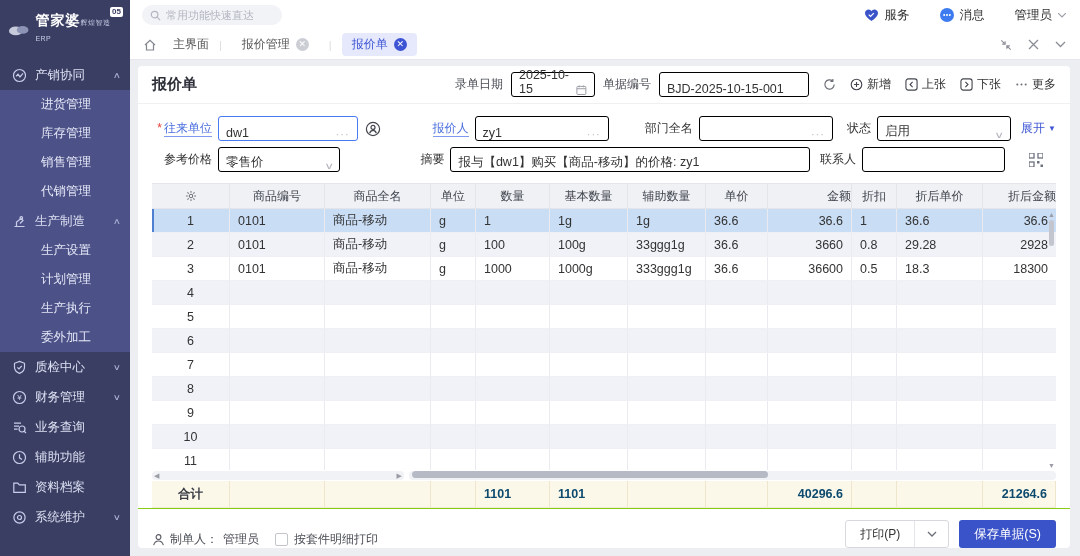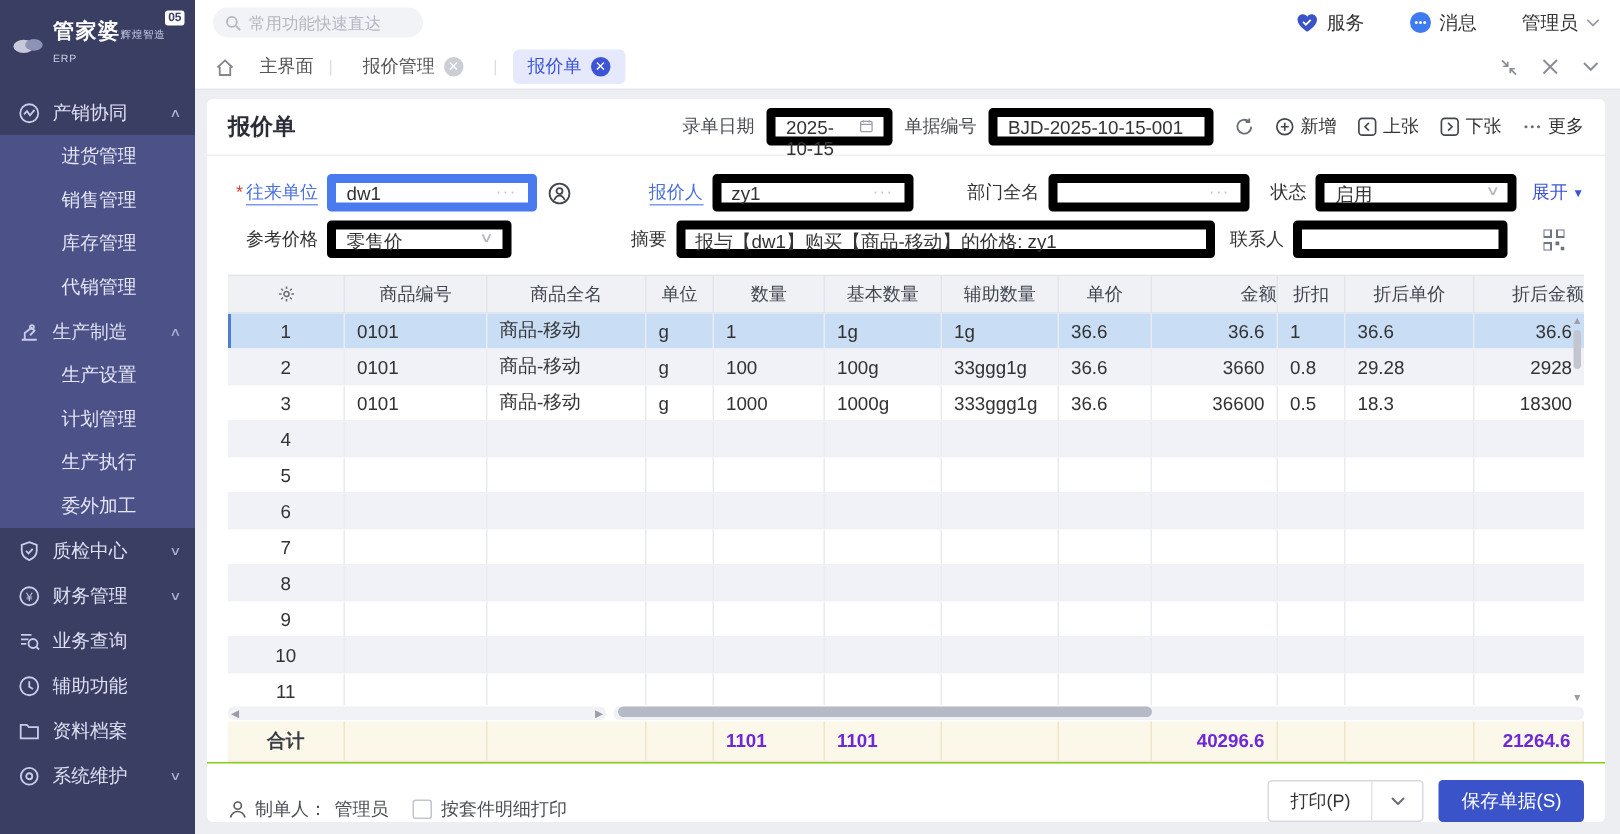--- a/index.html
+++ b/index.html
@@ -42,21 +42,21 @@
   .tclose.blue { background:#3d55d4; }
   .tab-controls { margin-left:auto; display:flex; align-items:center; gap:16px; color:#8a8d95; }
 
   .content { flex:1; padding:6px 10px 8px 8px; min-height:0; }
   .card { background:#fff; border-radius:4px; height:100%; display:flex; flex-direction:column; overflow:hidden; }
 
   .card-header { height:38px; flex-shrink:0; display:flex; align-items:center; padding:0 14px; border-bottom:1px solid #f0f0f3; }
   .page-title { font-size:15px; font-weight:bold; color:#2b2e36; }
   .header-right { margin-left:auto; display:flex; align-items:center; gap:8px; }
   .flabel { color:#4a4d55; white-space:nowrap; }
-  .input { height:25px; border:6px solid #000000; border-radius:3px; display:flex; align-items:flex-start; padding:0 7px; background:#fff; font-size:12.5px; color:#333; cursor:text; }
+  .input { height:25px; border:1px solid #000000; border-radius:3px; display:flex; align-items:flex-end; padding:0 7px; background:#fff; font-size:12.5px; color:#333; cursor:text; }
   .date-input { width:84px; justify-content:space-between; }
   .doc-input { width:150px; }
   .tool { display:flex; align-items:center; gap:4px; color:#333; cursor:pointer; white-space:nowrap; margin-left:6px; }
 
   .fields { padding:9px 14px 8px; flex-shrink:0; }
   .frow { display:flex; align-items:center; height:31px; }
   .flabel-box { width:66px; text-align:right; padding-right:6px; white-space:nowrap; flex-shrink:0; }
   .req { color:#e23c39; margin-right:2px; }
   .link-label { color:#4a6fdd; border-bottom:1px solid #7d9af0; padding-bottom:1px; cursor:pointer; }
   .lookup { justify-content:space-between; }
@@ -90,21 +90,21 @@
   .hscroll { height:11px; margin:0 14px; display:flex; gap:5px; align-items:center; flex-shrink:0; }
   .hseg { height:9px; background:#f1f2f5; border-radius:4px; display:flex; align-items:center; }
   .hseg.left { width:252px; justify-content:space-between; padding:0 2px; }
   .hseg.main { flex:1; position:relative; }
   .harrow { color:#9a9da6; font-size:7px; }
   .hthumb { position:absolute; left:3px; width:55%; height:7px; background:#b6bac4; border-radius:4px; }
 
   .totals { display:flex; height:27px; margin:0 14px; background:#fbf7e9; border-bottom:1px solid #f0ead6; flex-shrink:0; align-items:center; }
   .totals .td { border-right:1px solid #eee5cd; }
   .tlabel { font-weight:bold; color:#3a3d45; }
-  .tval { color:#6d28d9; font-weight:bold; }
+  .tval { color:#0c4a6e; font-weight:bold; }
 
   .cfooter { height:40px; flex-shrink:0; border-top:1px solid #84cc16; display:flex; align-items:flex-end; padding:0 14px; }
   .maker { display:flex; align-items:center; gap:5px; color:#4a4d55; }
   .chk-group { display:flex; align-items:center; gap:6px; margin-left:16px; color:#4a4d55; cursor:pointer; }
   .checkbox { width:13px; height:13px; border:1px solid #c2c5cc; border-radius:2px; background:#fff; }
   .footer-right { margin-left:auto; display:flex; align-items:center; }
   .split-btn { display:flex; height:28px; border:1px solid #d7d9de; border-radius:3px; overflow:hidden; }
   .split-main { padding:0 14px; display:flex; align-items:center; cursor:pointer; color:#333; }
   .split-caret { width:34px; display:flex; align-items:center; justify-content:center; border-left:1px solid #e3e5ea; cursor:pointer; color:#6b6e76; font-size:10px; }
   .save-btn { height:28px; margin-left:10px; background:#3b53c8; color:#fff; border:none; border-radius:3px; padding:0 15px; font-size:12.5px; cursor:pointer; font-family:inherit; }
@@ -129,22 +129,22 @@
         <div class="group-header">
           <svg class="gi" viewBox="0 0 15 15">
             <circle cx="7.5" cy="7.5" r="6" fill="none" stroke="#c9cdea" stroke-width="1.2"></circle>
             <path d="M4 8.3l2-2.2 2 2.8 3-3.6" fill="none" stroke="#c9cdea" stroke-width="1.2"></path>
           </svg>
           <span class="glabel">产销协同</span>
           <span class="chev">∧</span>
         </div>
         <div class="submenu">
           <div class="item">进货管理</div>
+          <div class="item">库存管理</div>
           <div class="item">销售管理</div>
-          <div class="item">库存管理</div>
           <div class="item">代销管理</div>
         </div>
         <div class="group-header lit">
           <svg class="gi" viewBox="0 0 15 15">
             <path d="M2.5 12.5h10M4.5 12.5V8l4.5-3.5 2 2-3 3" fill="none" stroke="#c9cdea" stroke-width="1.2"></path>
             <circle cx="9.3" cy="4" r="1.3" fill="none" stroke="#c9cdea" stroke-width="1.2"></circle>
           </svg>
           <span class="glabel">生产制造</span>
           <span class="chev">∧</span>
         </div>

